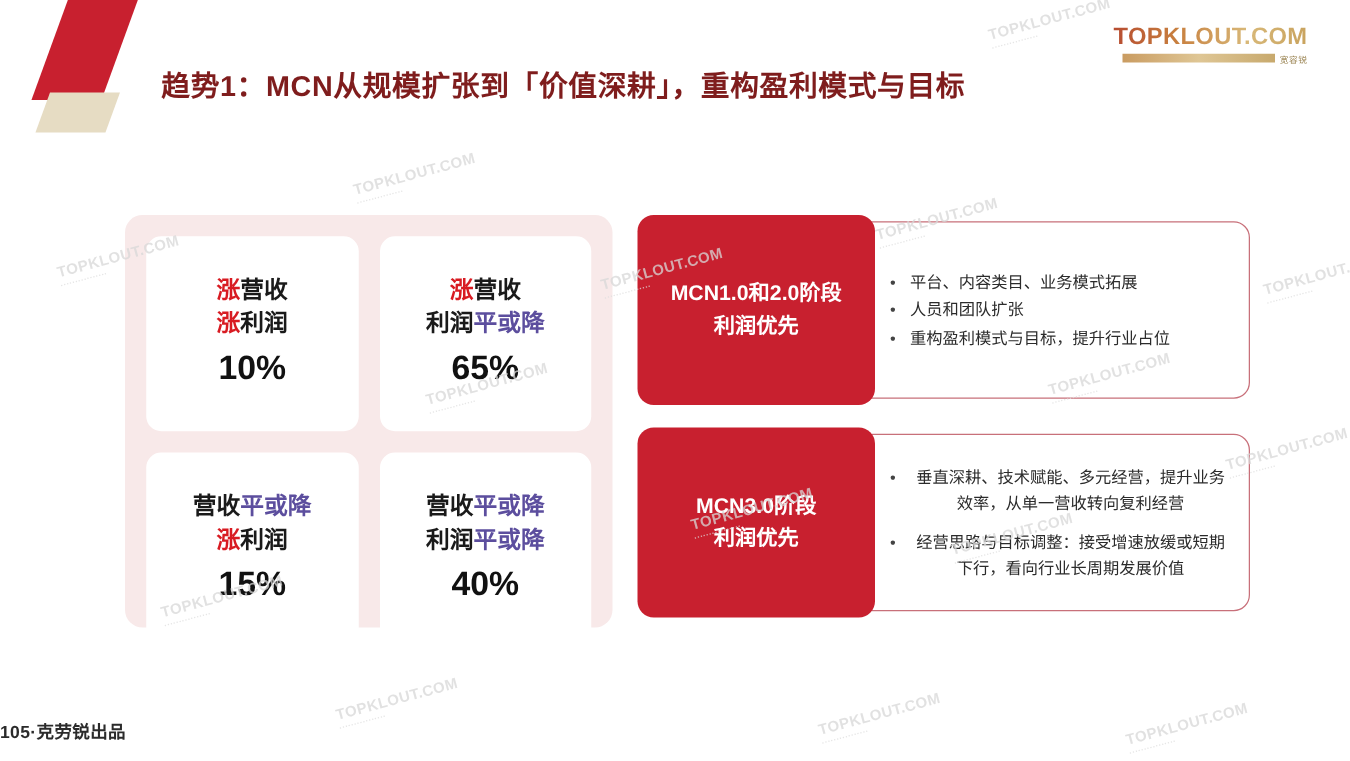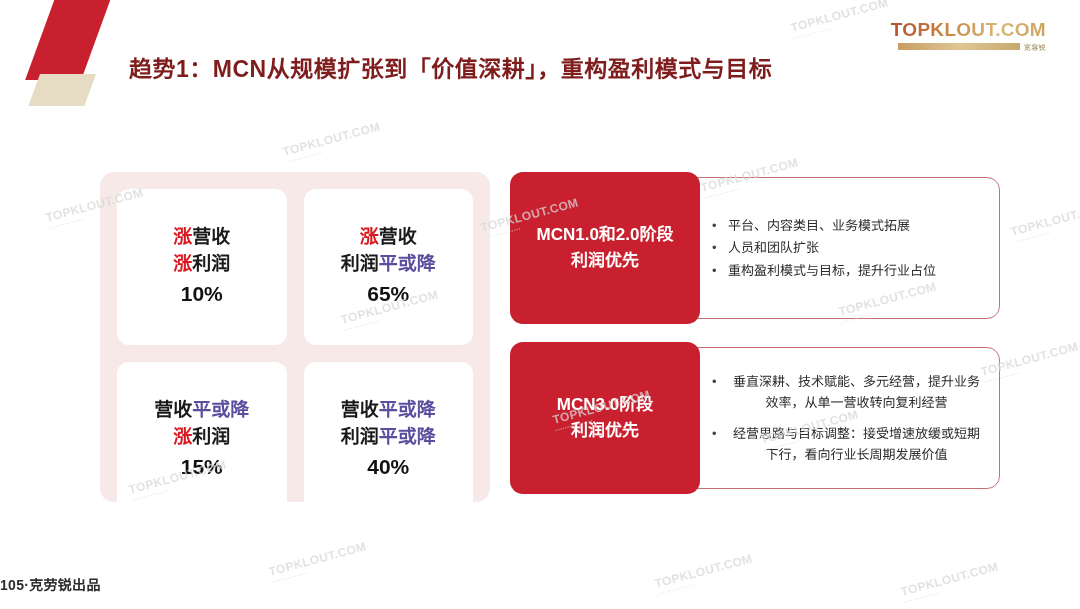--- a/index.html
+++ b/index.html
@@ -115,21 +115,21 @@
     align-items: center;
     justify-content: center;
     line-height: 1.42;
   }
   .cell-line {
     font-size: 19px;
     font-weight: bold;
     white-space: nowrap;
   }
   .cell-pct {
-    font-size: 21px;
+    font-size: 27px;
     font-weight: bold;
     color: #111111;
     margin-top: 1px;
   }
   .t-up  { color: #D81B22; }
   .t-flat{ color: #5C4E9E; }
   .t-dark{ color: #1A1A1A; }
 
   
   .stage-row {

